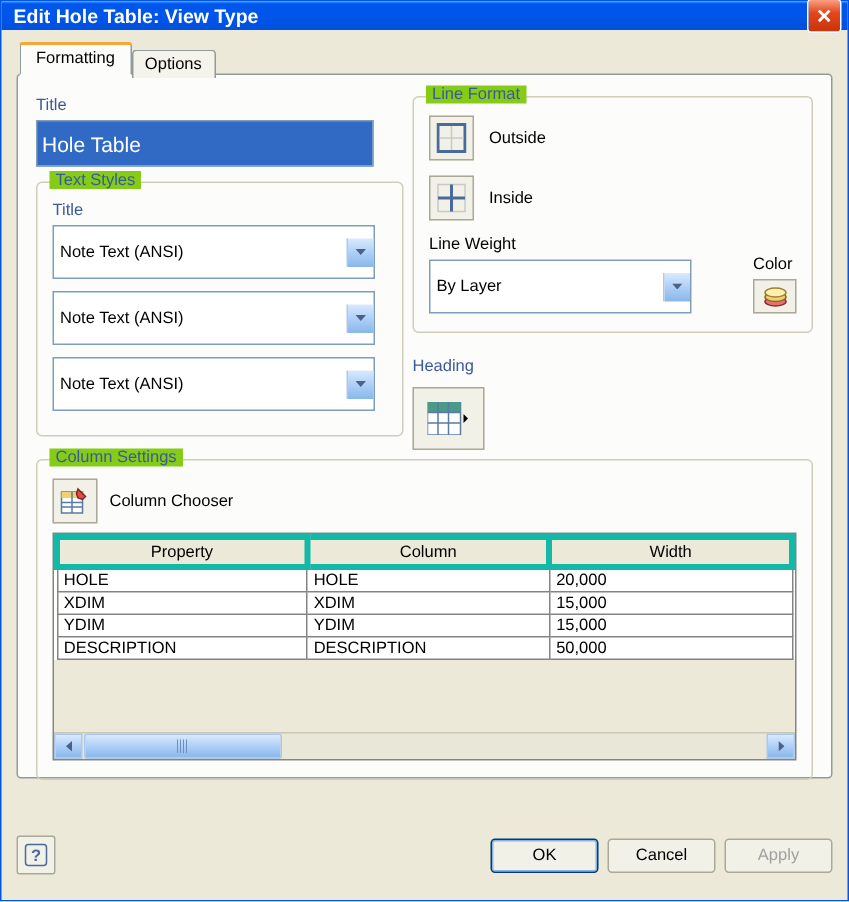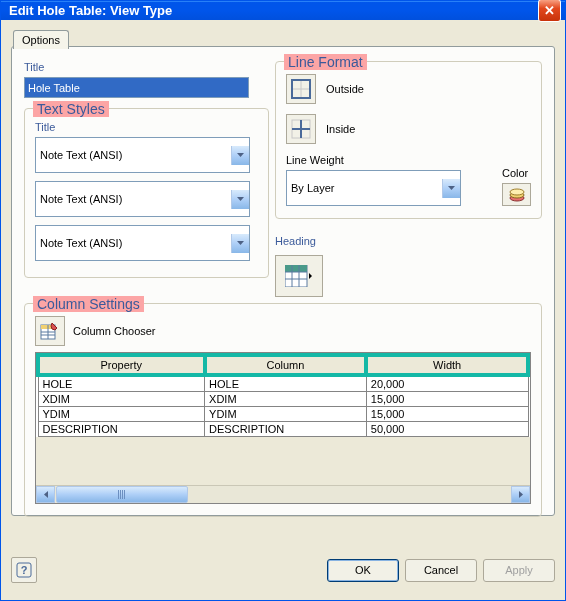--- a/index.html
+++ b/index.html
@@ -13,22 +13,22 @@
 .tab{border:1px solid #919b9c;border-bottom:none;border-top-left-radius:3px;border-top-right-radius:3px;background:#ece9d8;padding:4px 10px 4px 10px;margin-right:0;font-size:11px;position:relative;cursor:pointer}
 .tab.inactive{top:2px;padding:3px 8px;background:#f5f4ea}
 .tab.active{background:#fcfcfa;border-bottom:1px solid #fcfcfa;z-index:3}
 .tab.active::before{content:"";position:absolute;top:-1px;left:-1px;right:-1px;height:2px;background:#f7a839;border-top-left-radius:3px;border-top-right-radius:3px}
 .tab-panel{border:1px solid #919b9c;background:#fcfcfa;margin-top:-1px;border-radius:3px;padding:14px 12px 14px 12px;height:470px;box-sizing:border-box;position:relative}
 .columns{display:flex;gap:6px}
 .leftcol{flex:0 0 245px}
 .rightcol{flex:1}
 .lbl{color:#3b5a9a;font-size:11px;margin-bottom:4px}
 .group{border:1px solid #d0cdbb;border-radius:4px;padding:12px 10px 12px 10px;position:relative;margin-top:10px}
-.group-title{position:absolute;top:-8px;left:8px;background:#fca5a5;padding:0 4px;color:#3b5a9a;font-size:14px}
-.txt-input{width:225px;height:21px;border:1px solid #7f9db9;background:#fff;font-size:11px;padding:0 3px;box-sizing:border-box}
+.group-title{position:absolute;top:-8px;left:8px;background:#84cc16;padding:0 4px;color:#3b5a9a;font-size:11px}
+.txt-input{width:225px;height:31px;border:1px solid #7f9db9;background:#fff;font-size:14px;padding:0 3px;box-sizing:border-box}
 .txt-input.sel{background:#316ac5;color:#fff}
 .select{width:215px;height:36px;border:1px solid #7f9db9;background:#fff;display:flex;align-items:center;box-sizing:border-box;cursor:pointer}
 .select .val{flex:1;padding:0 4px;font-size:11px}
 .select .dd{width:17px;height:19px;background:linear-gradient(to bottom,#d8eafc,#aecff7 50%,#89b7e8);display:flex;align-items:center;justify-content:center;border-left:1px solid #b0c8e8}
 .select .dd svg{display:block}
 .stack>div{margin-bottom:4px}
 .stack{margin-bottom:8px}
 .line-row{display:flex;align-items:center;margin-bottom:10px}
 .line-icon{width:28px;height:28px;border:1px solid #aca899;background:#f2f1e7;margin-right:10px;display:flex;align-items:center;justify-content:center}
 .heading-lbl{color:#3b5a9a;margin:16px 0 8px 0}
@@ -63,20 +63,21 @@
     <span>Edit Hole Table: View Type</span>
     <span class="spacer"></span>
     <div class="close-btn">
       <span>✕</span>
     </div>
   </div>
 
   <div class="client">
     <div class="tabs">
       <div class="tab-strip">
+        <div class="tab active">Formatting</div>
         <div class="tab inactive">Options</div>
       </div>
       <div class="tab-panel">
 
         <div class="columns">
           <div class="leftcol">
             <div class="lbl">Title</div>
             <input class="txt-input sel" value="Hole Table" style="">
 
             <div class="group">

